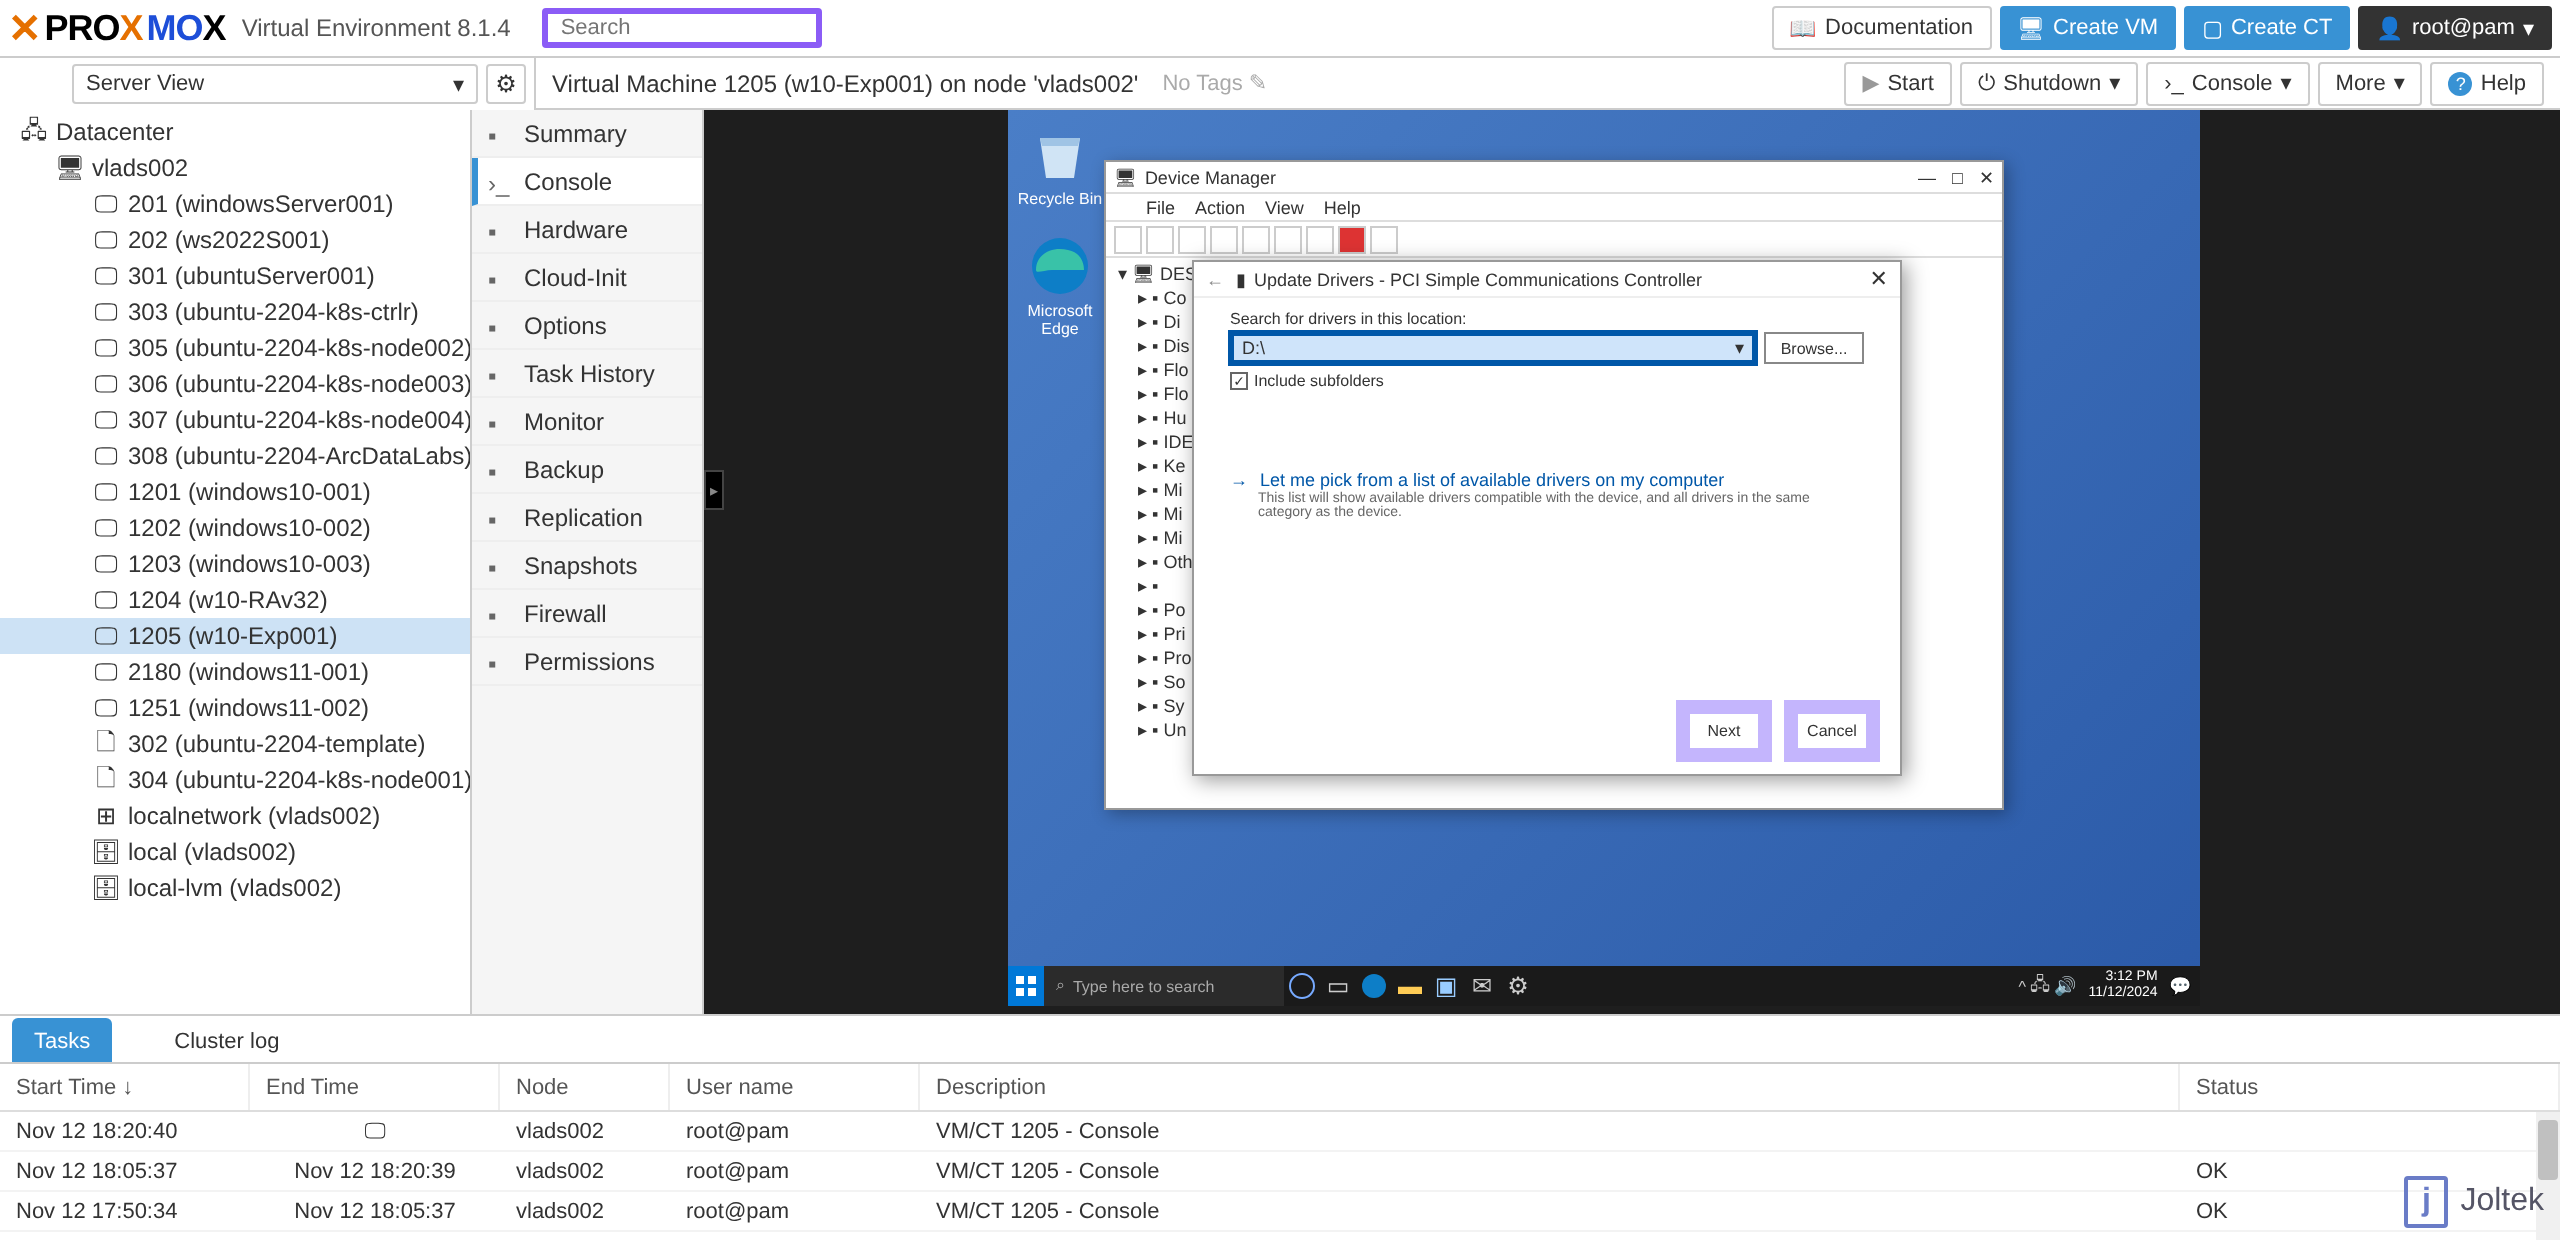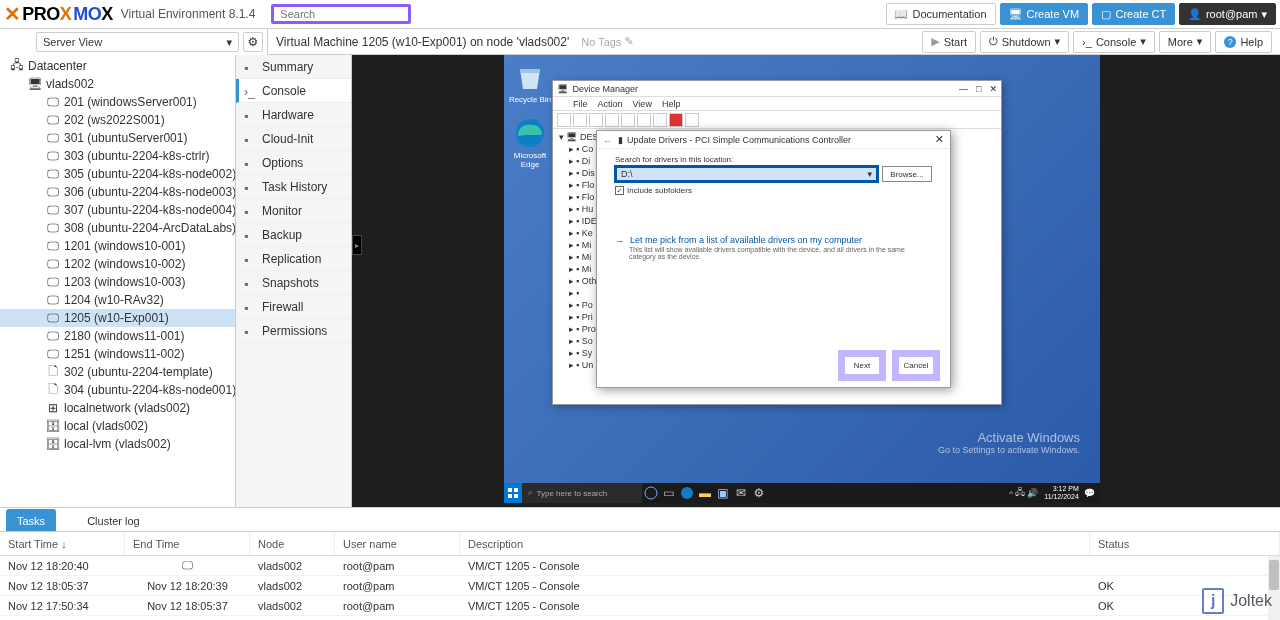--- a/index.html
+++ b/index.html
@@ -340,24 +340,20 @@
         <span>Recycle Bin</span>
       </div>
       <div class="desktop-icon" style="left:4px;top:62px">
         <div class="dicon">
             <svg viewBox="0 0 32 32">
               <circle cx="16" cy="16" r="14" fill="#0d7ec7"></circle>
               <path fill="#39c2a8" d="M4 18c0-8 8-12 16-10 6 1 8 6 8 10H12c-4 0-8 2-8 0z"></path>
             </svg>
           </div>
         <span>Microsoft Edge</span>
-      </div>
-      <div class="activate">
-        <div style="font-size:13px">Activate Windows</div>
-        <div style="font-size:9px">Go to Settings to activate Windows.</div>
       </div>
 
       <div class="devmgr">
         <div class="devmgr-title">
           <span style="margin-right:4px">🖥</span>
           <span>Device Manager</span>
           <div class="wctl">
             <span>—</span>
             <span>□</span>
             <span>✕</span>

